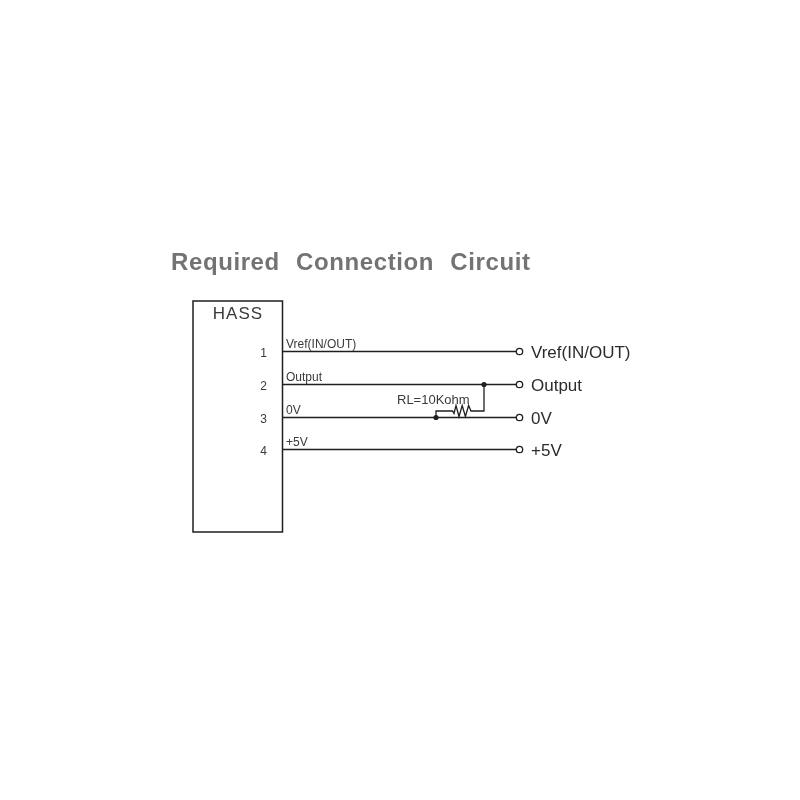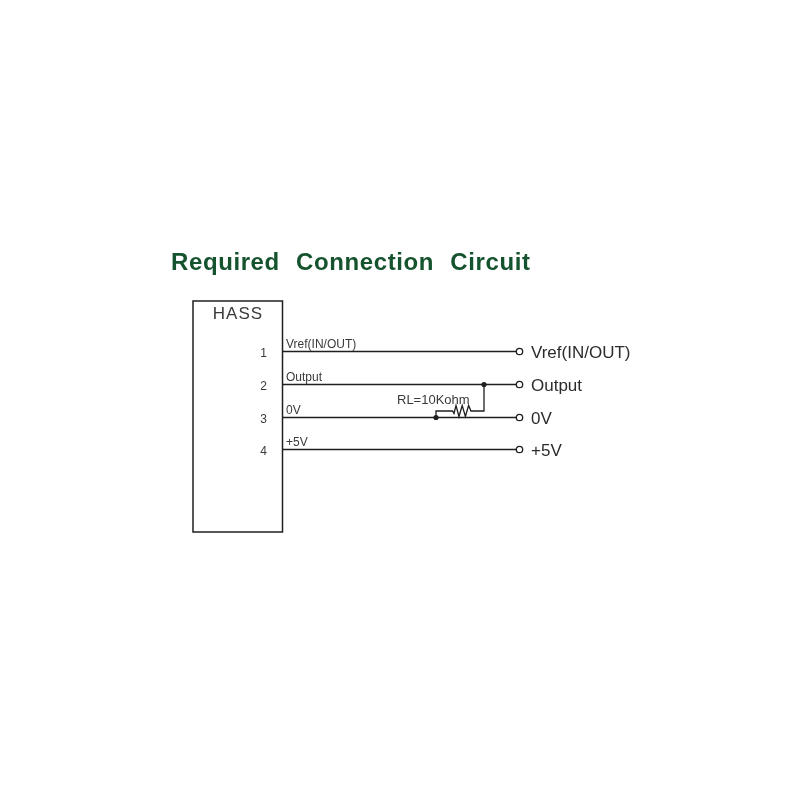--- a/index.html
+++ b/index.html
@@ -18,21 +18,21 @@
   .page-title {
     position: absolute;
     left: 171px;
     top: 248px;
     margin: 0;
     font-family: "Liberation Sans", sans-serif;
     font-size: 24px;
     font-weight: bold;
     letter-spacing: 0.6px;
     word-spacing: 9px;
-    color: #14532d;
+    color: #737373;
     white-space: nowrap;
   }
   svg.diagram {
     position: absolute;
     left: 0;
     top: 0;
   }
   .wire {
     stroke: #1f1f1f;
     stroke-width: 1.3;

